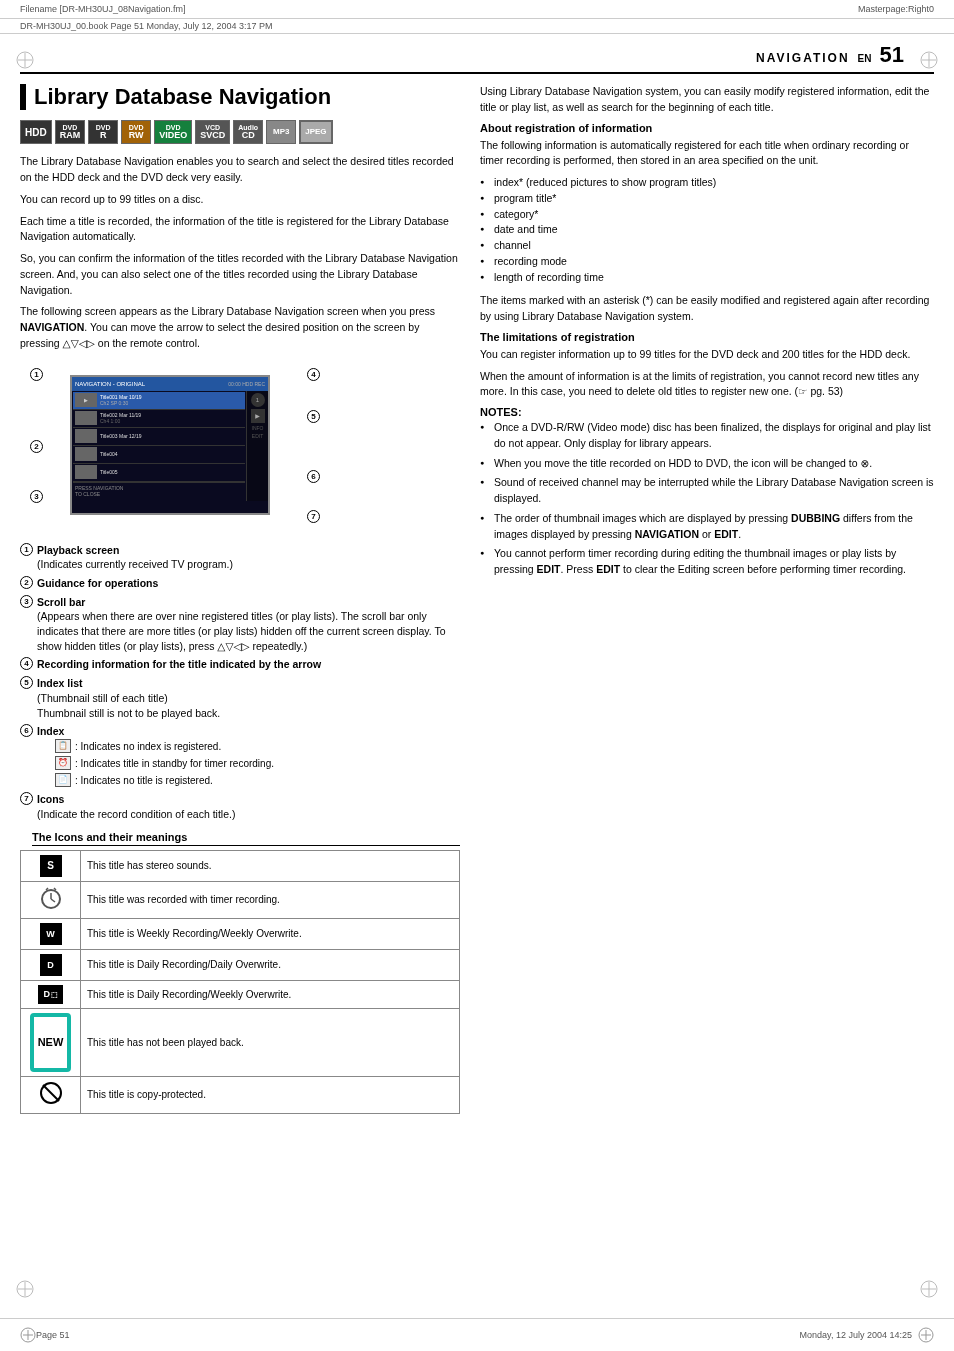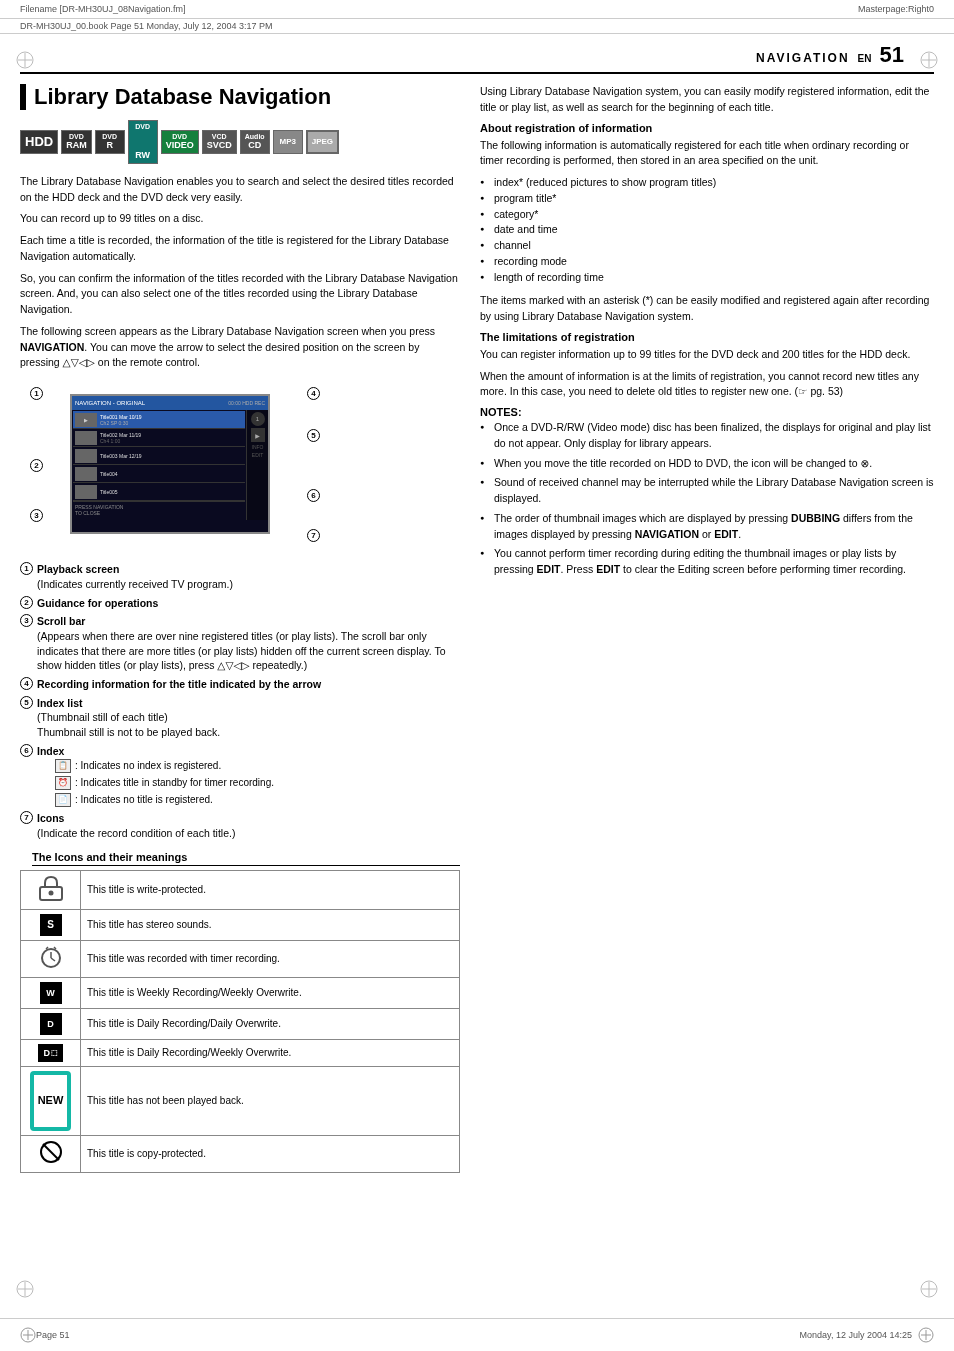--- a/index.html
+++ b/index.html
@@ -98,24 +98,24 @@
       align-items: center;
       justify-content: center;
       font-size: 8px;
       font-weight: bold;
       border: 1px solid #666;
       padding: 2px 4px;
       min-width: 30px;
       min-height: 24px;
       line-height: 1.1;
     }
-    .badge.hdd { background: #333; color: #fff; font-size: 13px; font-weight: bold; }
+    .badge.hdd { background: #333; color: #fff; font-size: 10px; font-weight: bold; }
     .badge.dvdram { background: #333; color: #fff; }
     .badge.dvdr { background: #333; color: #fff; }
-    .badge.dvdrw { background: #0f766e; color: #fff; gap: 20px; }
+    .badge.dvdrw { background: #a16207; color: #fff; }
     .badge.dvdvideo { background: #15803d; color: #fff; }
     .badge.vcdsvcd { background: #555; color: #fff; }
     .badge.audiocd { background: #555; color: #fff; }
     .badge.mp3 { background: #888; color: #fff; }
     .badge.jpeg { background: #aaa; color: #fff; border: 2px solid #666; }
 
     .badge-top { font-size: 7px; }
     .badge-bottom { font-size: 9px; font-weight: bold; }
 
     
@@ -540,32 +540,20 @@
             <span>(Indicate the record condition of each title.)</span>
           </div>
         </div>
       </div>
 
       <div class="section-heading">The Icons and their meanings</div>
 
       <table class="icons-table">
         <tbody>
 
-          <tr>
-            <td>
-              <div style="display:inline-flex;flex-direction:column;align-items:center;justify-content:center;">
-                <svg width="28" height="26" viewBox="0 0 28 26">
-                  <rect x="3" y="12" width="22" height="13" rx="2" fill="none" stroke="#555" stroke-width="2"></rect>
-                  <path d="M8 12 V8 Q8 2 14 2 Q20 2 20 8 V12" fill="none" stroke="#555" stroke-width="2"></path>
-                  <circle cx="14" cy="18" r="2.5" fill="#555"></circle>
-                </svg>
-              </div>
-            </td>
-            <td>This title is write-protected.</td>
-          </tr>
 
           <tr>
             <td>
               <div class="icon-stereo">S</div>
             </td>
             <td>This title has stereo sounds.</td>
           </tr>
 
           <tr>
             <td>

